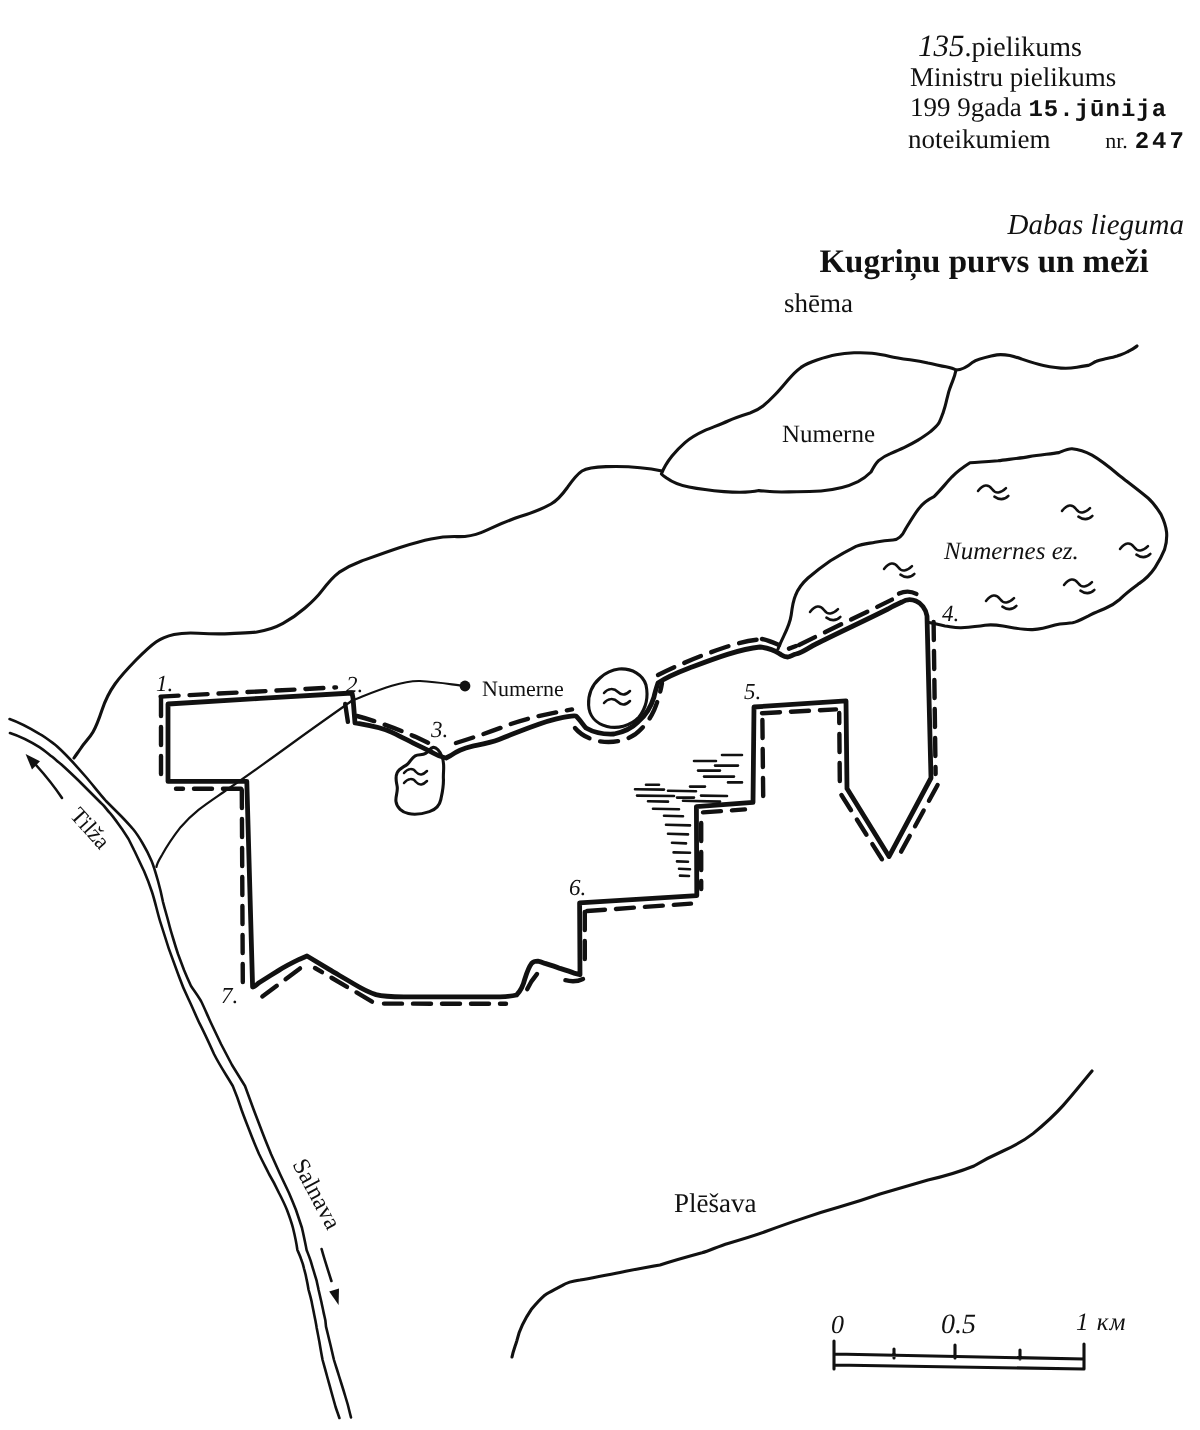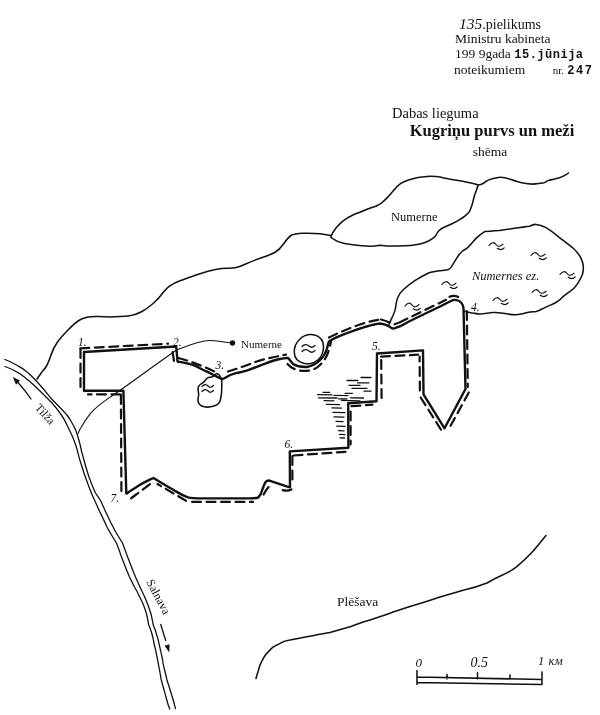--- a/index.html
+++ b/index.html
@@ -7,27 +7,27 @@
   #page{position:relative;width:600px;height:715px;background:#fff;overflow:hidden;
         font-family:"Liberation Serif", serif;color:#111;}
   .hdr{position:absolute;white-space:nowrap;}
   .mono{font-family:"Liberation Mono", monospace;}
 </style>
 </head>
 <body>
 <div id="page">
 
   <div class="hdr" style="left:459px;top:15px;font-size:14px;"><i style="font-size:15.5px;">135</i>.pielikums</div>
-  <div class="hdr" style="left:455px;top:31px;font-size:13.5px;">Ministru kabineta</div>
+  <div class="hdr" style="left:455px;top:31px;font-size:13.5px;">Ministru pielikums</div>
   <div class="hdr" style="left:455px;top:46px;font-size:13.5px;">199 9gada <span class="mono" style="font-size:12px;font-weight:bold;letter-spacing:0.5px;">15.jūnija</span></div>
   <div class="hdr" style="left:454px;top:62px;font-size:13.5px;">noteikumiem <span style="font-size:11px;margin-left:24px;">nr.</span> <span class="mono" style="font-size:12px;font-weight:bold;letter-spacing:1.5px;">247</span></div>
 
-  <div class="hdr" style="left:392px;top:105px;width:200px;text-align:left;font-size:14.5px;">Dabas lieguma</div>
+  <div class="hdr" style="left:392px;top:105px;width:200px;text-align:right;font-size:14.5px;font-style:italic;">Dabas lieguma</div>
   <div class="hdr" style="left:342px;top:121px;width:300px;text-align:center;font-size:16.5px;font-weight:bold;">Kugriņu purvs un meži</div>
-  <div class="hdr" style="left:392px;top:144px;width:196px;text-align:center;font-size:13.5px;">shēma</div>
+  <div class="hdr" style="left:392px;top:144px;width:196px;text-align:left;font-size:13.5px;">shēma</div>
 
   <svg width="600" height="715" viewBox="0 0 600 715" style="position:absolute;left:0;top:0;" fill="none" stroke="#111" stroke-linecap="round" stroke-linejoin="round">
 
     <path id="nwcurve" stroke-width="1.55" d="M331,235.5 C322,233.5 312,233 303,233.3
       C297,233.5 293.5,234 291,235.5 C288,237.5 286,240.5 283.5,244 C281,247.5 279,250 275.5,252
       C270.5,254.8 265.5,256.6 260,258.3 C253,260.5 246,264 240.5,266.3 C236.5,267.9 232,268.4 228.5,268.3
       C224.5,268.2 220,268.6 215.5,269.5 C210.5,270.5 205.5,272 200,273.7 C193,276 186,278.6 180.5,280.6
       C176.5,282.1 172.5,284.2 169.5,286.2 C166,288.7 163.5,292 161,295.3 C158.5,298.6 156,301 152.5,304
       C149,307 145.5,309.5 141.5,311.7 C137.5,313.9 133,315.3 128.5,316 C124.5,316.6 120,316.5 115,316.8
       C110,317.1 104,316.9 99,316.6 C94,316.3 90.5,316.5 87,317.3 C83.5,318.1 80.5,319.3 78,321

